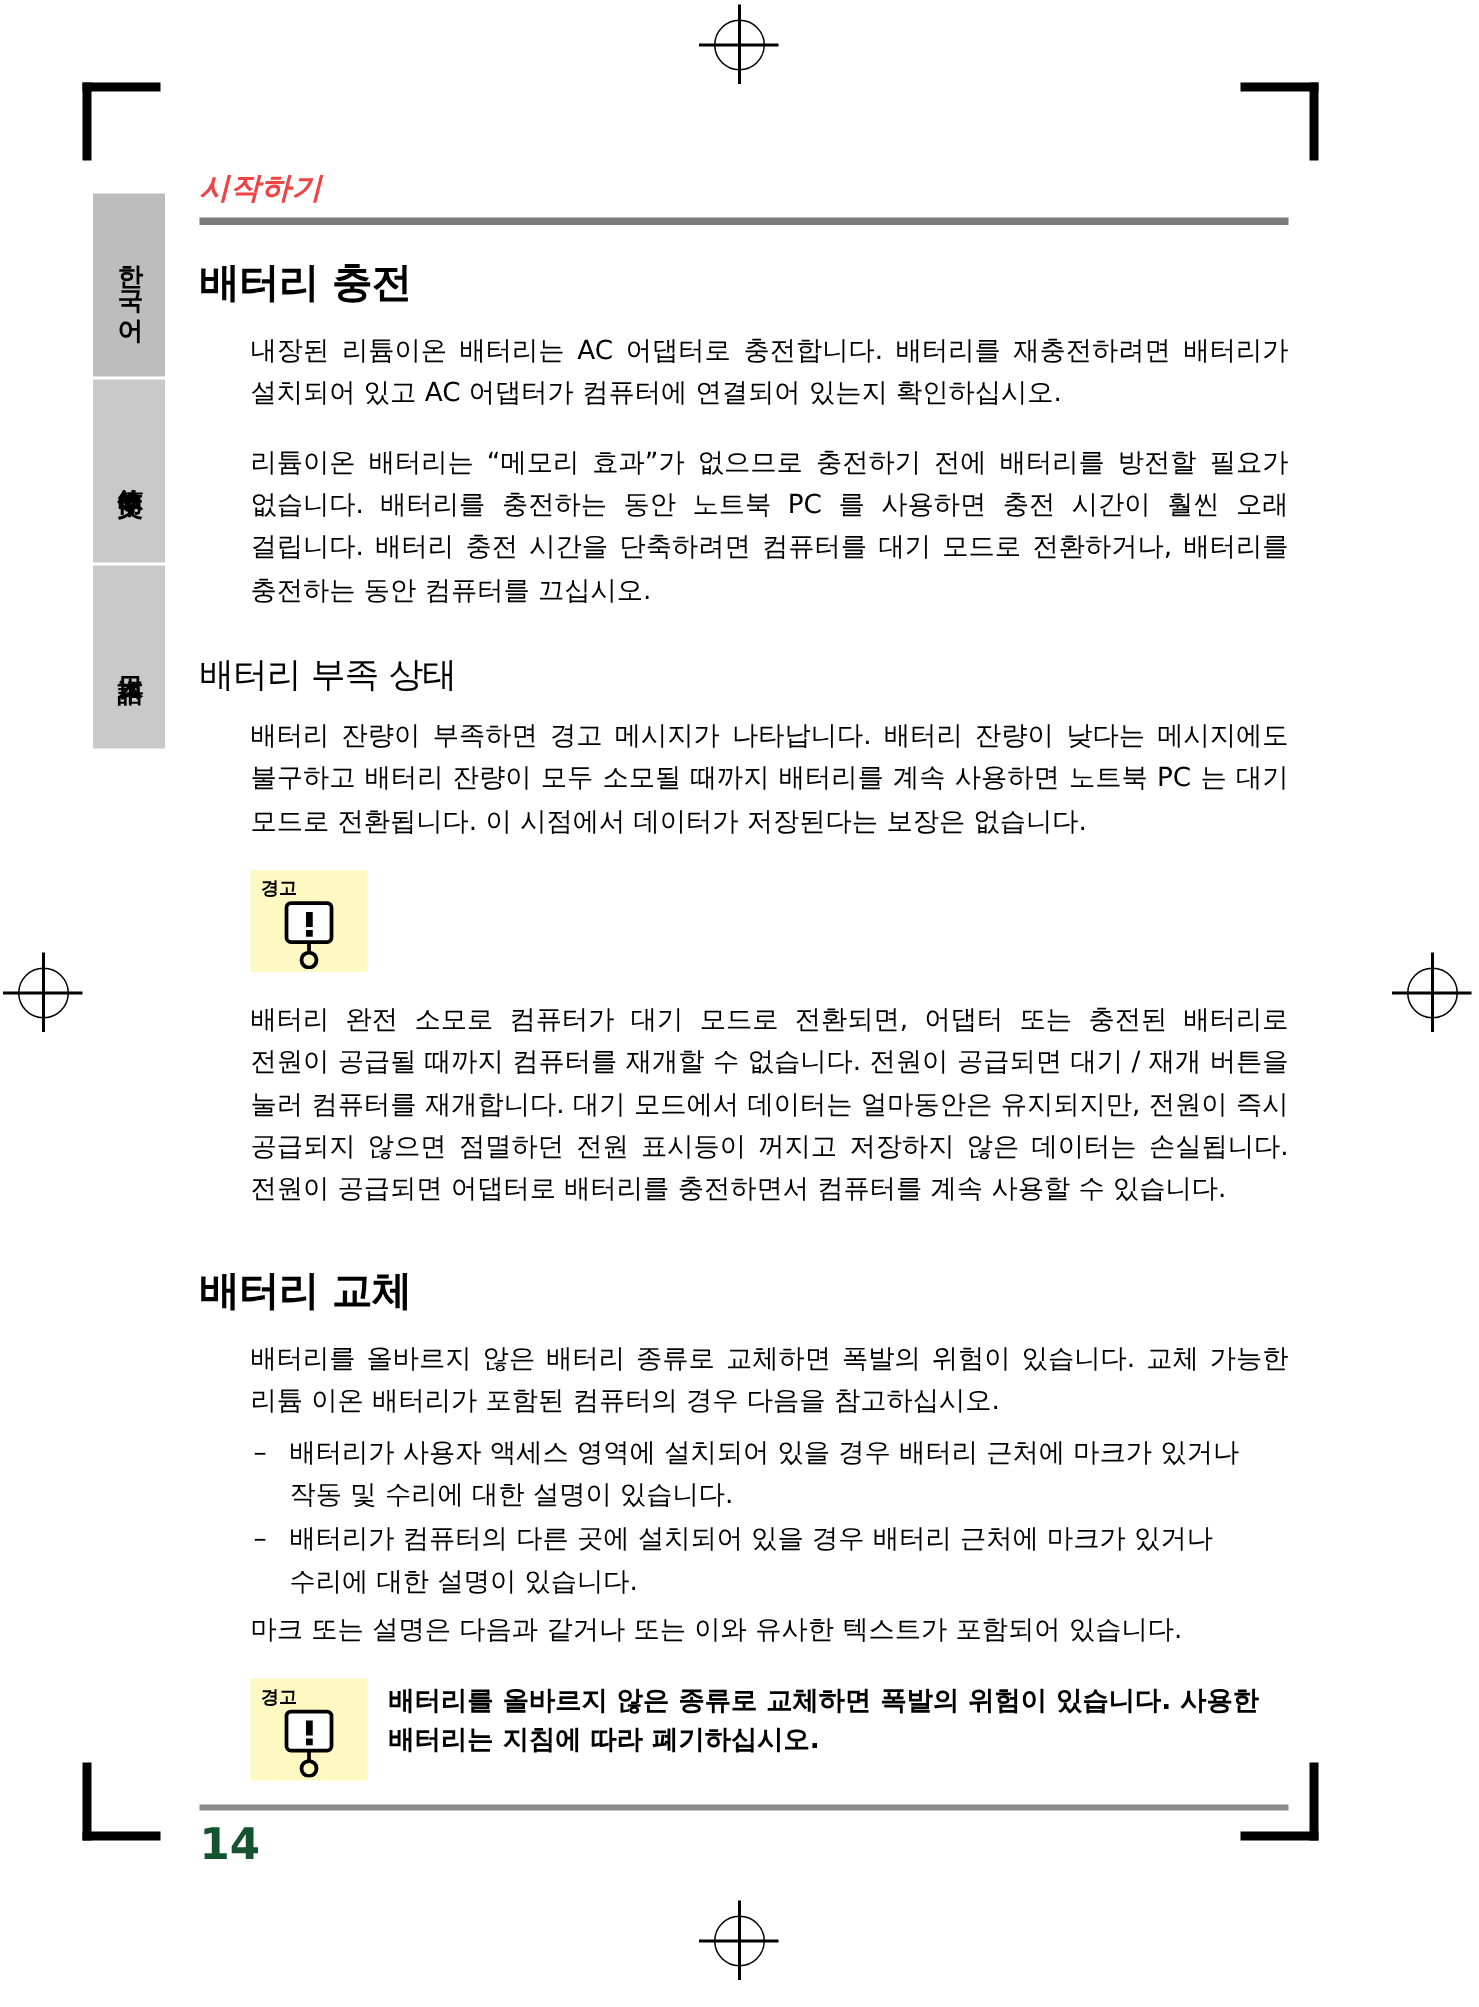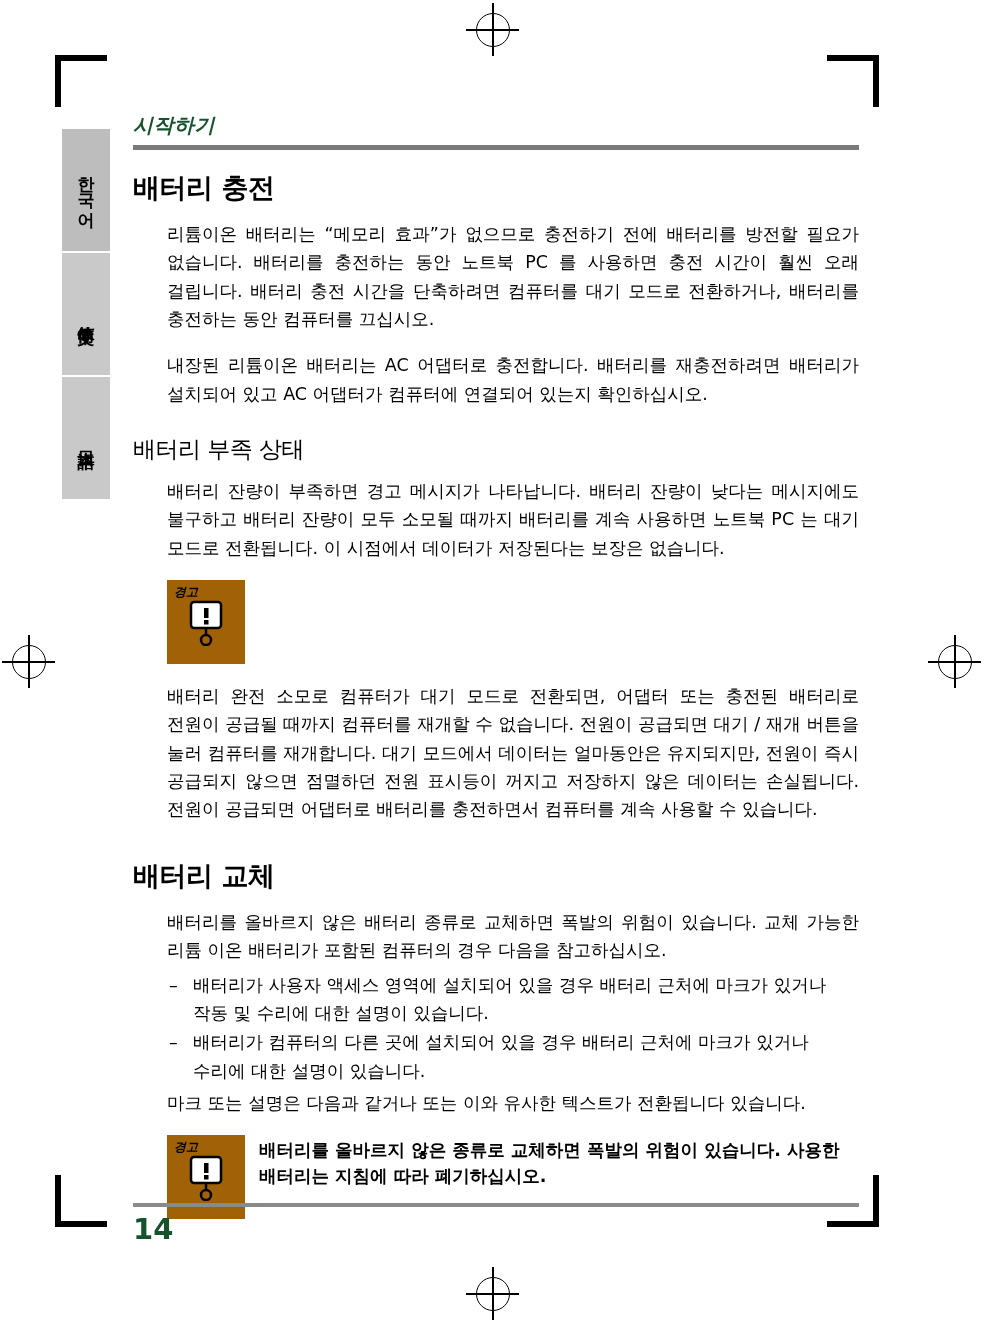--- a/index.html
+++ b/index.html
@@ -87,21 +87,21 @@
     position: absolute;
     left: 133px;
     top: 112px;
     width: 726px;
   }
 
   .running-head {
     font-size: 20px;
     font-weight: bold;
     font-style: italic;
-    color: #14532d;
+    color: #ef4444;
     letter-spacing: 0.5px;
     padding-bottom: 4px;
   }
   .rule-top {
     height: 5px;
     background: #7b7b7b;
     margin-top: 2px;
     margin-bottom: 20px;
   }
 
@@ -150,25 +150,24 @@
   
   .warn {
     display: flex;
     align-items: flex-start;
     margin: 16px 0 18px 0;
     padding-left: 34px;
   }
   .warn-icon {
     width: 78px;
     min-width: 78px;
-    height: 84px;
-    background: #a16207;
+    height: 68px;
+    background: #fef9c3;
     position: relative;
     margin-right: 14px;
-    font-style: italic;
   }
   .warn-icon .wlabel {
     position: absolute;
     top: 4px;
     left: 7px;
     font-size: 12px;
     font-weight: bold;
     color: #000;
   }
   .warn-icon svg {
@@ -240,22 +239,22 @@
       <span>日本語</span>
     </div>
   </div>
 
   <div class="content">
 
     <div class="running-head">시작하기</div>
     <div class="rule-top"></div>
 
     <h1 class="sec">배터리 충전</h1>
+    <p class="body">내장된 리튬이온 배터리는 AC 어댑터로 충전합니다. 배터리를 재충전하려면 배터리가 설치되어 있고 AC 어댑터가 컴퓨터에 연결되어 있는지 확인하십시오.</p>
     <p class="body">리튬이온 배터리는 “메모리 효과”가 없으므로 충전하기 전에 배터리를 방전할 필요가 없습니다. 배터리를 충전하는 동안 노트북 PC 를 사용하면 충전 시간이 훨씬 오래 걸립니다. 배터리 충전 시간을 단축하려면 컴퓨터를 대기 모드로 전환하거나, 배터리를 충전하는 동안 컴퓨터를 끄십시오.</p>
-    <p class="body">내장된 리튬이온 배터리는 AC 어댑터로 충전합니다. 배터리를 재충전하려면 배터리가 설치되어 있고 AC 어댑터가 컴퓨터에 연결되어 있는지 확인하십시오.</p>
 
     <h2 class="sub">배터리 부족 상태</h2>
     <p class="body">배터리 잔량이 부족하면 경고 메시지가 나타납니다. 배터리 잔량이 낮다는 메시지에도 불구하고 배터리 잔량이 모두 소모될 때까지 배터리를 계속 사용하면 노트북 PC 는 대기 모드로 전환됩니다. 이 시점에서 데이터가 저장된다는 보장은 없습니다.</p>
 
     <div class="warn">
       <div class="warn-icon">
         <div class="wlabel">경고</div>
         <svg width="44" height="46" viewBox="0 0 44 46">
           <rect x="7" y="2" width="30" height="26" rx="3" fill="#ffffff" stroke="#000" stroke-width="2.5"></rect>
           <rect x="20" y="8" width="4.5" height="10" fill="#000"></rect>
@@ -269,21 +268,21 @@
     <p class="body">배터리 완전 소모로 컴퓨터가 대기 모드로 전환되면, 어댑터 또는 충전된 배터리로 전원이 공급될 때까지 컴퓨터를 재개할 수 없습니다. 전원이 공급되면 대기 / 재개 버튼을 눌러 컴퓨터를 재개합니다. 대기 모드에서 데이터는 얼마동안은 유지되지만, 전원이 즉시 공급되지 않으면 점멸하던 전원 표시등이 꺼지고 저장하지 않은 데이터는 손실됩니다. 전원이 공급되면 어댑터로 배터리를 충전하면서 컴퓨터를 계속 사용할 수 있습니다.</p>
 
     <h1 class="sec" style="margin-top:34px;">배터리 교체</h1>
     <p class="body tight">배터리를 올바르지 않은 배터리 종류로 교체하면 폭발의 위험이 있습니다.  교체 가능한 리튬 이온 배터리가 포함된 컴퓨터의 경우 다음을 참고하십시오.</p>
 
     <ul class="dashlist">
       <li><span class="dash">–</span><span>배터리가 사용자 액세스 영역에 설치되어 있을 경우 배터리 근처에 마크가 있거나 작동 및 수리에 대한 설명이 있습니다.</span></li>
       <li><span class="dash">–</span><span>배터리가 컴퓨터의 다른 곳에 설치되어 있을 경우 배터리 근처에 마크가 있거나 수리에 대한 설명이 있습니다.</span></li>
     </ul>
 
-    <p class="body">마크 또는 설명은 다음과 같거나 또는 이와 유사한 텍스트가 전환됩니다 있습니다.</p>
+    <p class="body">마크 또는 설명은 다음과 같거나 또는 이와 유사한 텍스트가 포함되어 있습니다.</p>
 
     <div class="warn">
       <div class="warn-icon">
         <div class="wlabel">경고</div>
         <svg width="44" height="46" viewBox="0 0 44 46">
           <rect x="7" y="2" width="30" height="26" rx="3" fill="#ffffff" stroke="#000" stroke-width="2.5"></rect>
           <rect x="20" y="8" width="4.5" height="10" fill="#000"></rect>
           <rect x="20" y="20" width="4.5" height="4.5" fill="#000"></rect>
           <path d="M22 28 L22 36" stroke="#000" stroke-width="2.5" fill="none"></path>
           <circle cx="22" cy="40" r="5" fill="none" stroke="#000" stroke-width="2.5"></circle>

